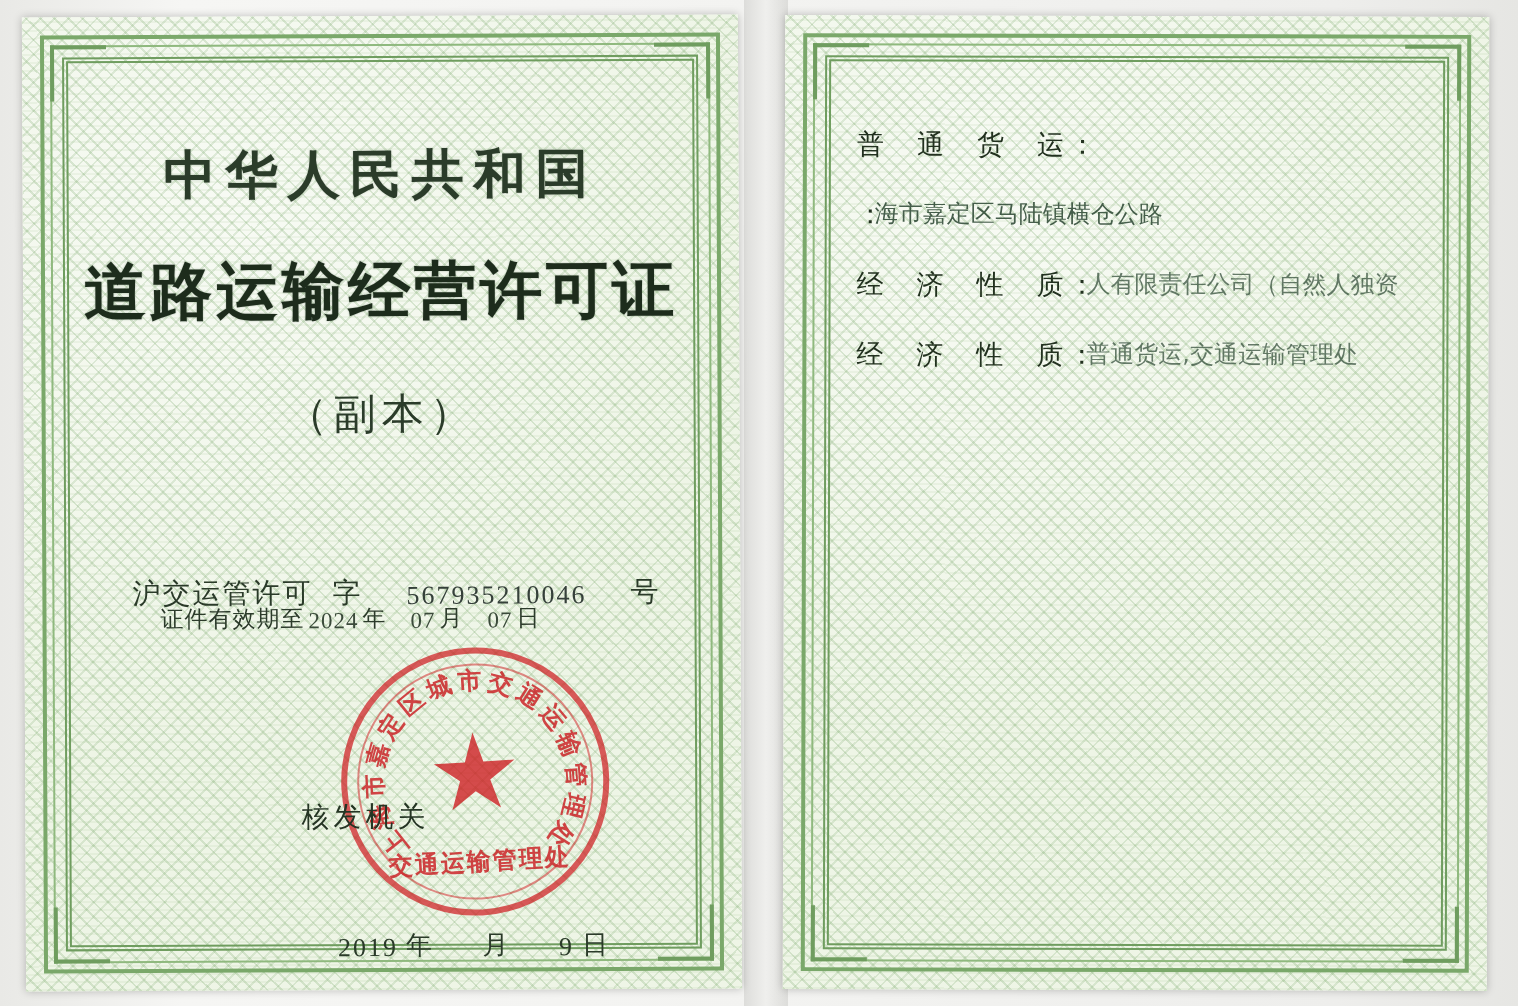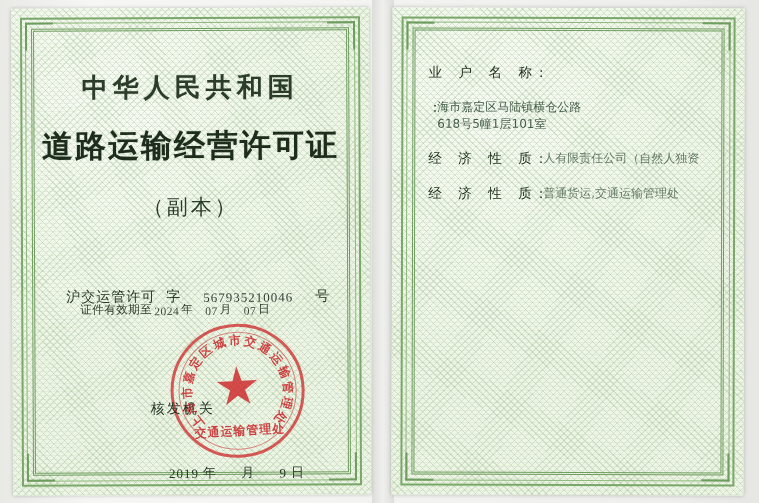--- a/index.html
+++ b/index.html
@@ -381,29 +381,28 @@
     <div class="border-inner"></div>
     <div class="corner tl"></div>
     <div class="corner tr"></div>
     <div class="corner bl"></div>
     <div class="corner br"></div>
 
     <div class="content">
       <div class="fields">
 
         <div class="field-row">
-          <span class="field-label">业户名称</span>
+          <span class="field-label">普通货运</span>
           <span class="field-colon">：</span>
         </div>
 
         <div class="field-row">
           <span class="field-colon">：</span>
           <span class="field-value">
             <span>海市嘉定区马陆镇横仓公路</span>
-            <span class="line2">618号5幢1层101室</span>
           </span>
         </div>
 
         <div class="field-row">
           <span class="field-label">经济性质</span>
           <span class="field-colon">：</span>
           <span class="field-value faded">人有限责任公司（自然人独资</span>
         </div>
 
         <div class="field-row">

